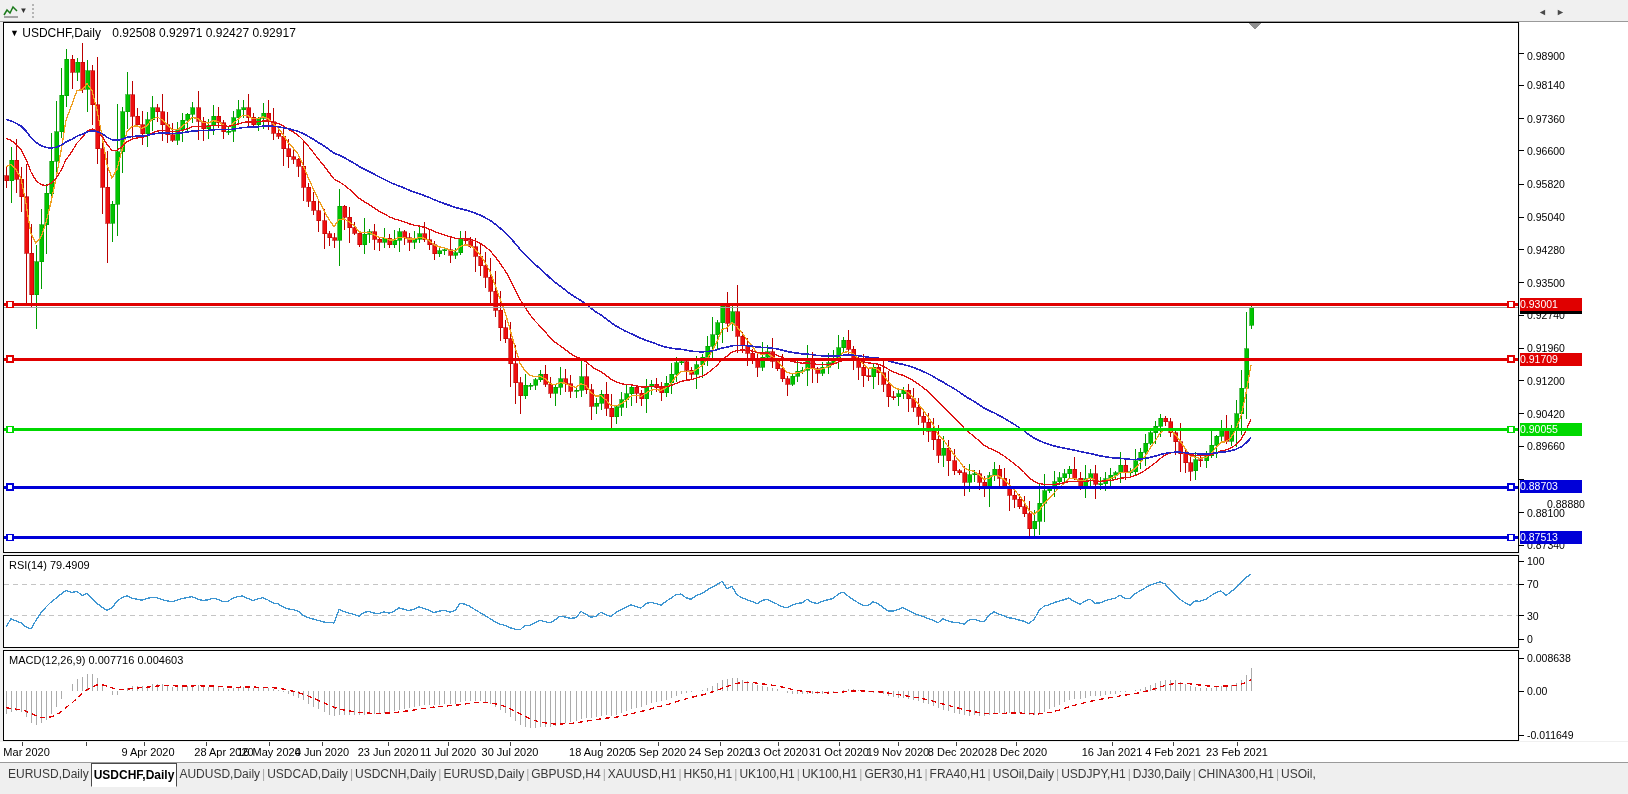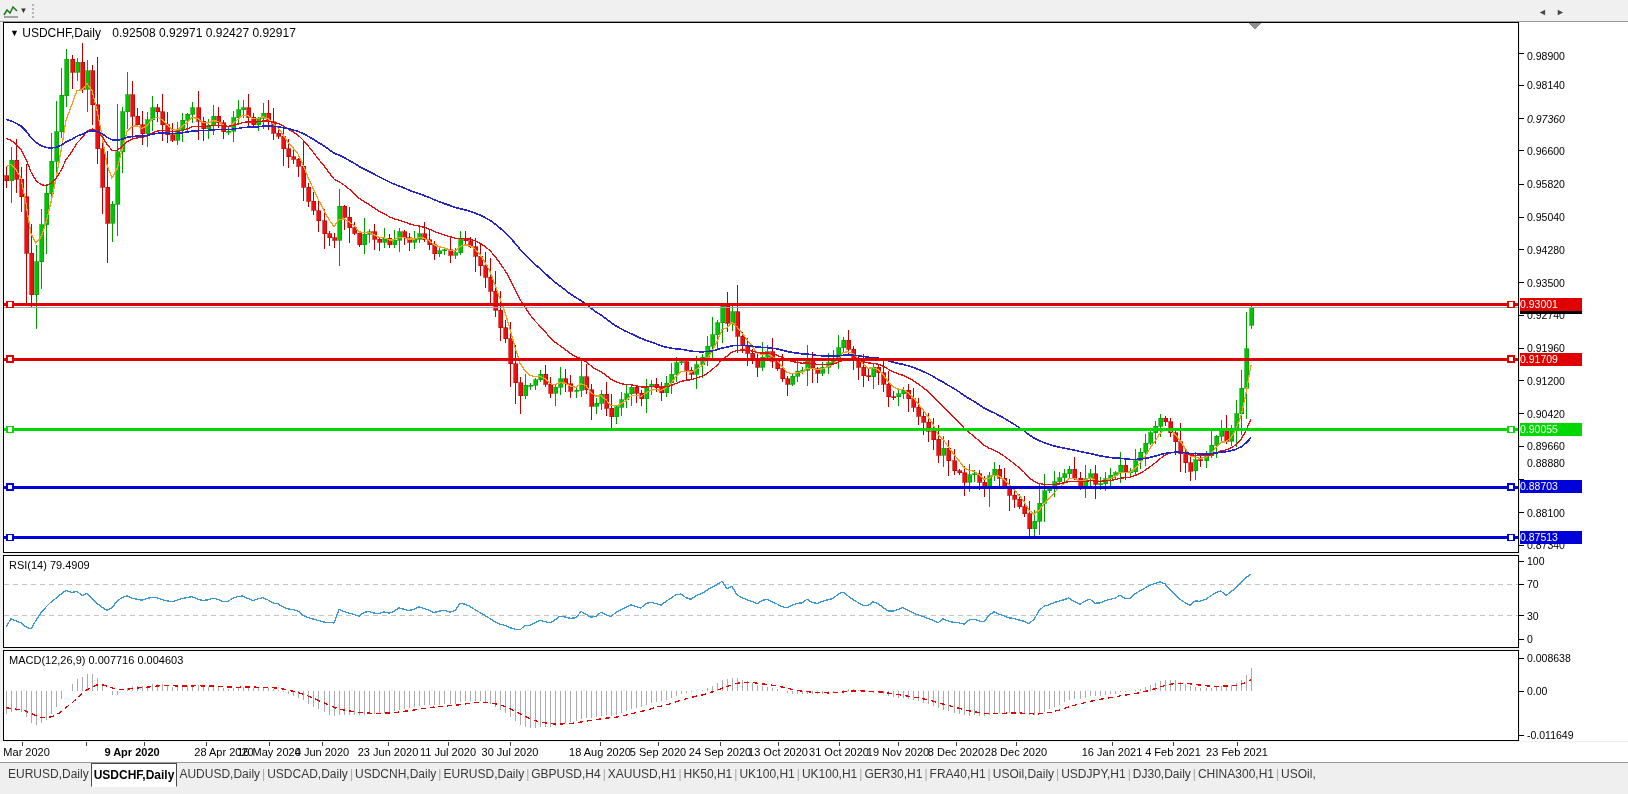--- a/index.html
+++ b/index.html
@@ -899,21 +899,21 @@
           <line x1="956" y1="742" x2="956" y2="746" stroke="#444" stroke-width="1"></line>
           <line x1="1016" y1="742" x2="1016" y2="746" stroke="#444" stroke-width="1"></line>
           <line x1="1112" y1="742" x2="1112" y2="746" stroke="#444" stroke-width="1"></line>
           <line x1="1173" y1="742" x2="1173" y2="746" stroke="#444" stroke-width="1"></line>
           <line x1="1237" y1="742" x2="1237" y2="746" stroke="#444" stroke-width="1"></line>
         </g>
       </svg></div>
   <div id="time-axis">
       <div class="datelabel" style="left: 22px;">3 Mar 2020</div>
       <div class="datelabel" style="left: 86px; margin-top: 48px;">21 Mar 2020</div>
-      <div class="datelabel" style="left: 132px; font-weight: bold;">9 Apr 2020</div>
+      <div class="datelabel" style="left: 148px;">9 Apr 2020</div>
       <div class="datelabel" style="left: 206px; margin-left: 18px;">28 Apr 2020</div>
       <div class="datelabel" style="left: 269px;">16 May 2020</div>
       <div class="datelabel" style="left: 322px;">4 Jun 2020</div>
       <div class="datelabel" style="left: 388px;">23 Jun 2020</div>
       <div class="datelabel" style="left: 448px;">11 Jul 2020</div>
       <div class="datelabel" style="left: 510px;">30 Jul 2020</div>
       <div class="datelabel" style="left: 600px;">18 Aug 2020</div>
       <div class="datelabel" style="left: 658px;">5 Sep 2020</div>
       <div class="datelabel" style="left: 720px;">24 Sep 2020</div>
       <div class="datelabel" style="left: 778px;">13 Oct 2020</div>
@@ -959,32 +959,32 @@
       <span class="tab">DJ30,Daily</span>
       <span class="tabsep">|</span>
       <span class="tab">CHINA300,H1</span>
       <span class="tabsep">|</span>
       <span class="tab">USOil,</span>
     </div>
   <span class="scrollarrow" style="left:1538px;">◄</span>
   <span class="scrollarrow" style="left:1556px;">►</span>
 <div class="axlabel" style="top:50px;">0.98900</div>
     <div class="axlabel" style="top:79px;">0.98140</div>
-    <div class="axlabel" style="top:113px;font-style:italic;">0.97360</div>
+    <div class="axlabel" style="top:113px;">0.97360</div>
     <div class="axlabel" style="top:145px;">0.96600</div>
     <div class="axlabel" style="top:178px;">0.95820</div>
     <div class="axlabel" style="top:211px;">0.95040</div>
     <div class="axlabel" style="top:244px;">0.94280</div>
     <div class="axlabel" style="top:277px;">0.93500</div>
     <div class="axlabel" style="top:309px;">0.92740</div>
     <div class="axlabel" style="top:342px;">0.91960</div>
     <div class="axlabel" style="top:375px;">0.91200</div>
     <div class="axlabel" style="top:408px;">0.90420</div>
     <div class="axlabel" style="top:440px;">0.89660</div>
-    <div class="axlabel" style="top:457px;">0.88880</div>
+    <div class="axlabel" style="top:498px;margin-left:20px;">0.88880</div>
     <div class="axlabel" style="top:507px;">0.88100</div>
     <div class="axlabel" style="top:539px;">0.87340</div>
     <div class="axlabel" style="top:555px;">100</div>
     <div class="axlabel" style="top:578px;">70</div>
     <div class="axlabel" style="top:610px;">30</div>
     <div class="axlabel" style="top:633px;">0</div>
     <div class="axlabel" style="top:652px;">0.008638</div>
     <div class="axlabel" style="top:685px;">0.00</div>
     <div class="axlabel" style="top:729px;">-0.011649</div>
     <div class="chip" style="top:301px;background:#000;z-index:9;">0.92917</div>

